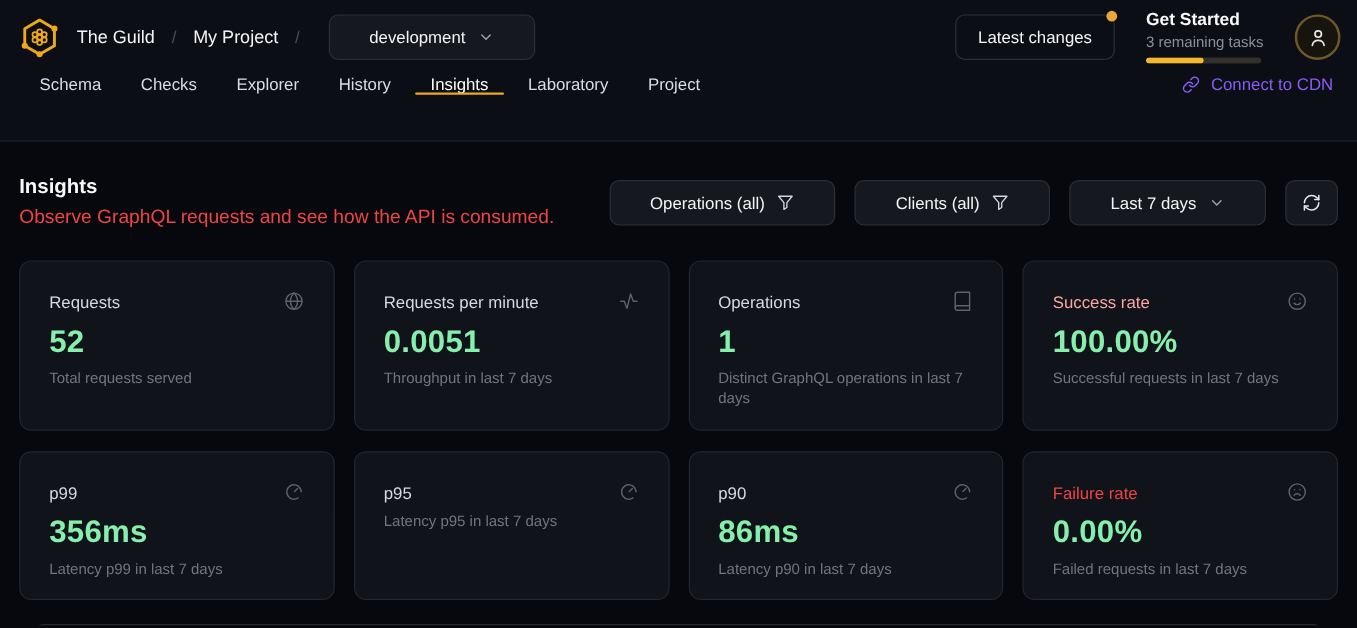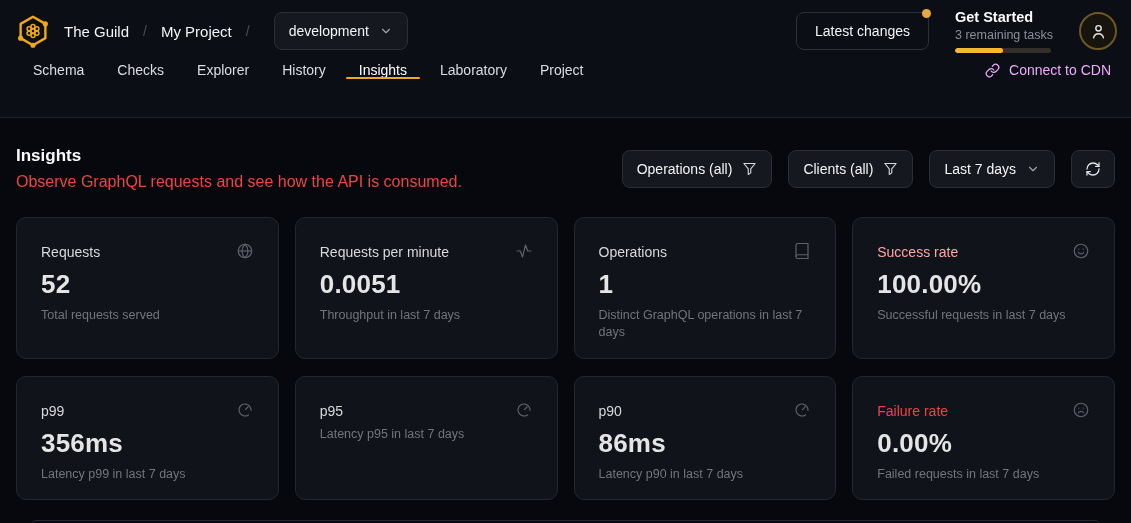--- a/index.html
+++ b/index.html
@@ -14,21 +14,21 @@
 
   
   .hrow { display:flex; align-items:center; height:62px; padding:0 14px; }
   .logo { width:38px; height:38px; display:flex; align-items:center; justify-content:center; cursor:pointer; }
   .crumbs { display:flex; align-items:center; margin-left:12px; font-size:15px; }
   .crumb { color:#f4f4f5; font-weight:500; cursor:pointer; }
   .crumb-sep { color:#4a4e57; margin:0 14px; font-size:14px; }
   .btn {
     display:inline-flex; align-items:center; gap:10px;
     background:#15181e; border:1px solid #2a2e36; border-radius:8px;
-    height:38px; padding:0 14px; font-size:14px; color:#f4f4f5;
+    height:38px; padding:0 33px; font-size:14px; color:#f4f4f5;
     font-family:inherit; cursor:pointer; white-space:nowrap;
   }
   .btn svg { flex:0 0 auto; }
   .env-btn { margin-left:10px; }
   .spacer { flex:1; }
   .latest-btn { position:relative; background:transparent; border-color:#2c3038; padding:4px 18px; }
   .latest-dot { position:absolute; top:-4px; right:-3px; width:9px; height:9px; border-radius:50%; background:#e9a63a; }
   .get-started { margin-left:26px; width:98px; }
   .gs-title { font-size:14.5px; font-weight:600; color:#fafafa; line-height:1.2; }
   .gs-sub { font-size:12.5px; color:#8b8f97; margin-top:2px; white-space:nowrap; }
@@ -46,21 +46,21 @@
     position:relative; display:flex; align-items:center;
     padding:0 13px; margin-right:7px; font-size:14px; color:#dcdde1; cursor:pointer;
   }
   .tab.active { color:#ffffff; }
   .tab.active::after {
     content:""; position:absolute; left:0; right:0; bottom:-1px; height:2px;
     background:#f0a81f; border-radius:1px;
   }
   .cdn-link {
     margin-left:auto; display:flex; align-items:center; gap:9px;
-    color:#f0abfc; font-size:14px; cursor:pointer;
+    color:#8b5cf6; font-size:14px; cursor:pointer;
   }
 
   
   .content { padding:28px 16px 0; }
   .head-row { display:flex; align-items:center; justify-content:space-between; }
   .page-title { font-size:17px; font-weight:700; color:#fafafa; margin:0; }
   .page-sub { font-size:16px; color:#ef4444; margin:7px 0 0; }
   .filters { display:flex; gap:16px; }
   .icon-btn { width:44px; padding:0; justify-content:center; }
   .chev { color:#9ca3af; }
@@ -69,21 +69,21 @@
     display:grid; grid-template-columns:repeat(4,1fr);
     grid-template-rows:142px 124px; gap:17px 16px; margin-top:26px;
   }
   .card {
     background:#101319; border:1px solid #22262e; border-radius:10px;
     padding:24px 24px 0;
   }
   .card-head { display:flex; align-items:flex-end; justify-content:space-between; }
   .card-label { font-size:14px; color:#d7d9dc; }
   .card-icon { color:#5c616a; display:flex; }
-  .card-value { font-size:26px; font-weight:700; color:#e5e5e5; margin-top:9px; letter-spacing:.2px; }
+  .card-value { font-size:26px; font-weight:700; color:#86efac; margin-top:9px; letter-spacing:.2px; }
   .card-desc { font-size:12.5px; color:#71757d; margin-top:7px; line-height:1.35; max-width:215px; }
 
   .bottom-sheet { margin:20px 16px 0; border-top:1px solid #252933; border-radius:8px 8px 0 0; height:4px; }
 </style>
 </head>
 <body>
 
 <div class="topbar">
   <div class="hrow">
     <div class="logo">

